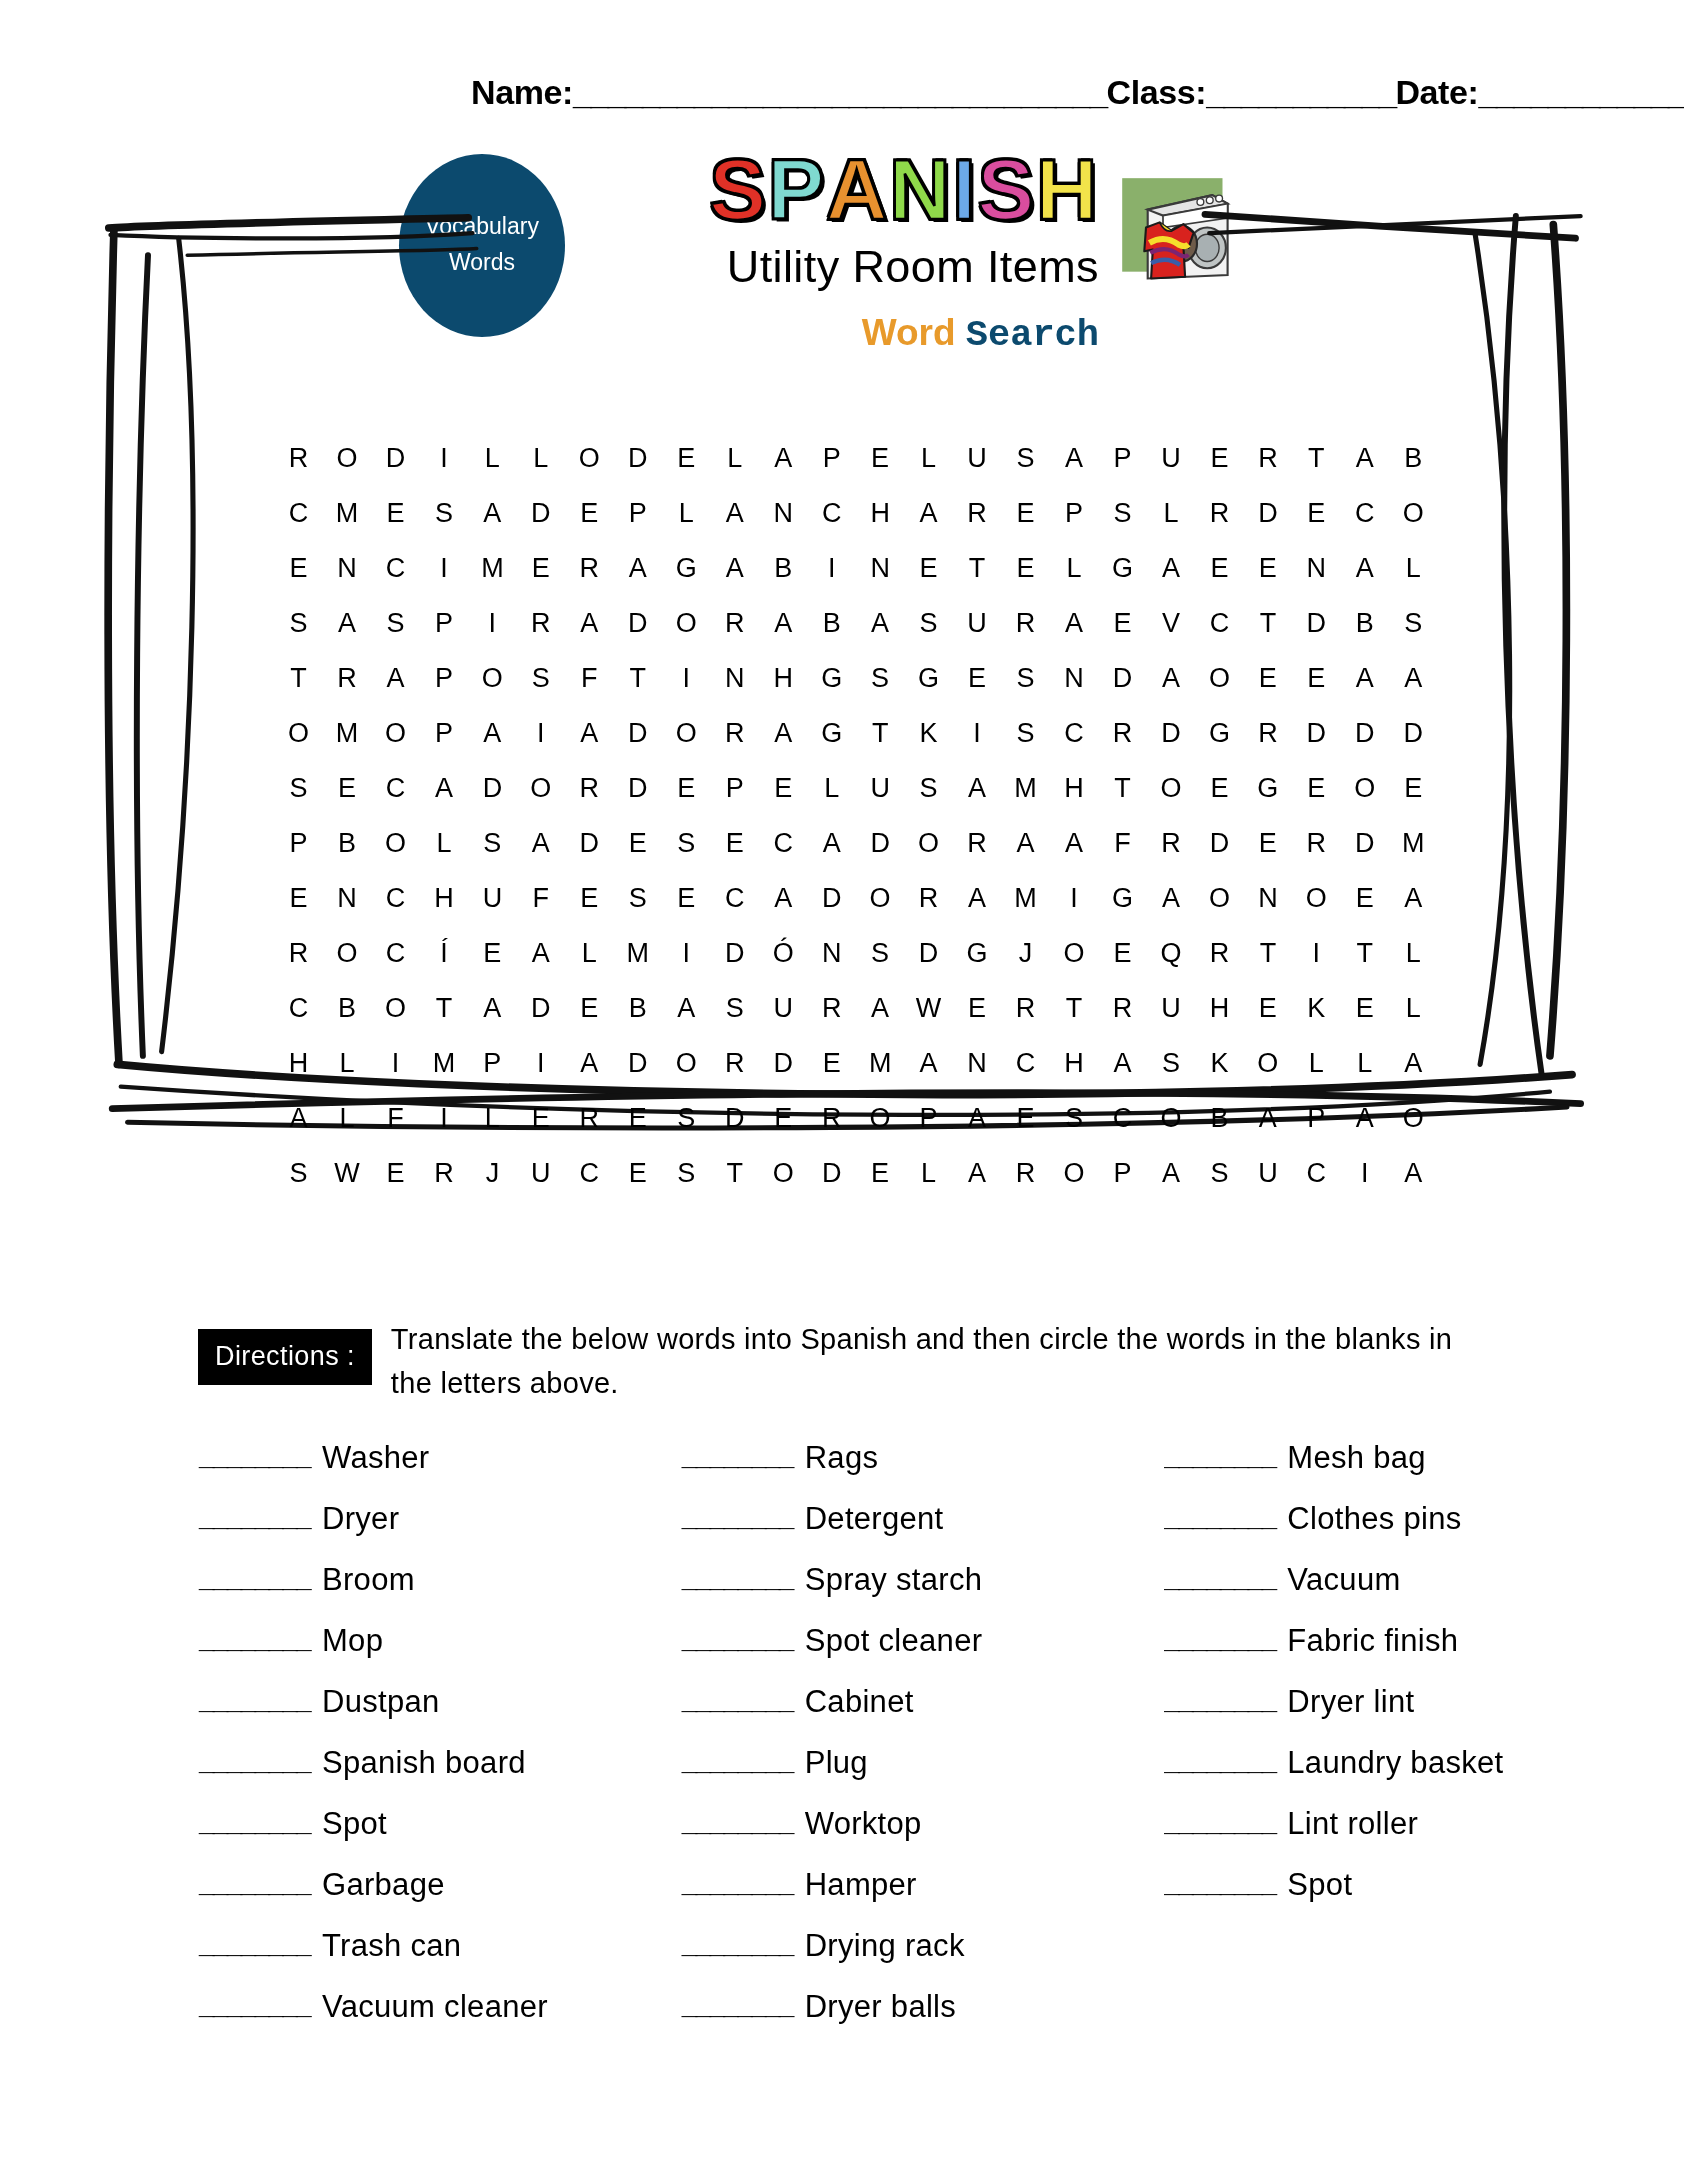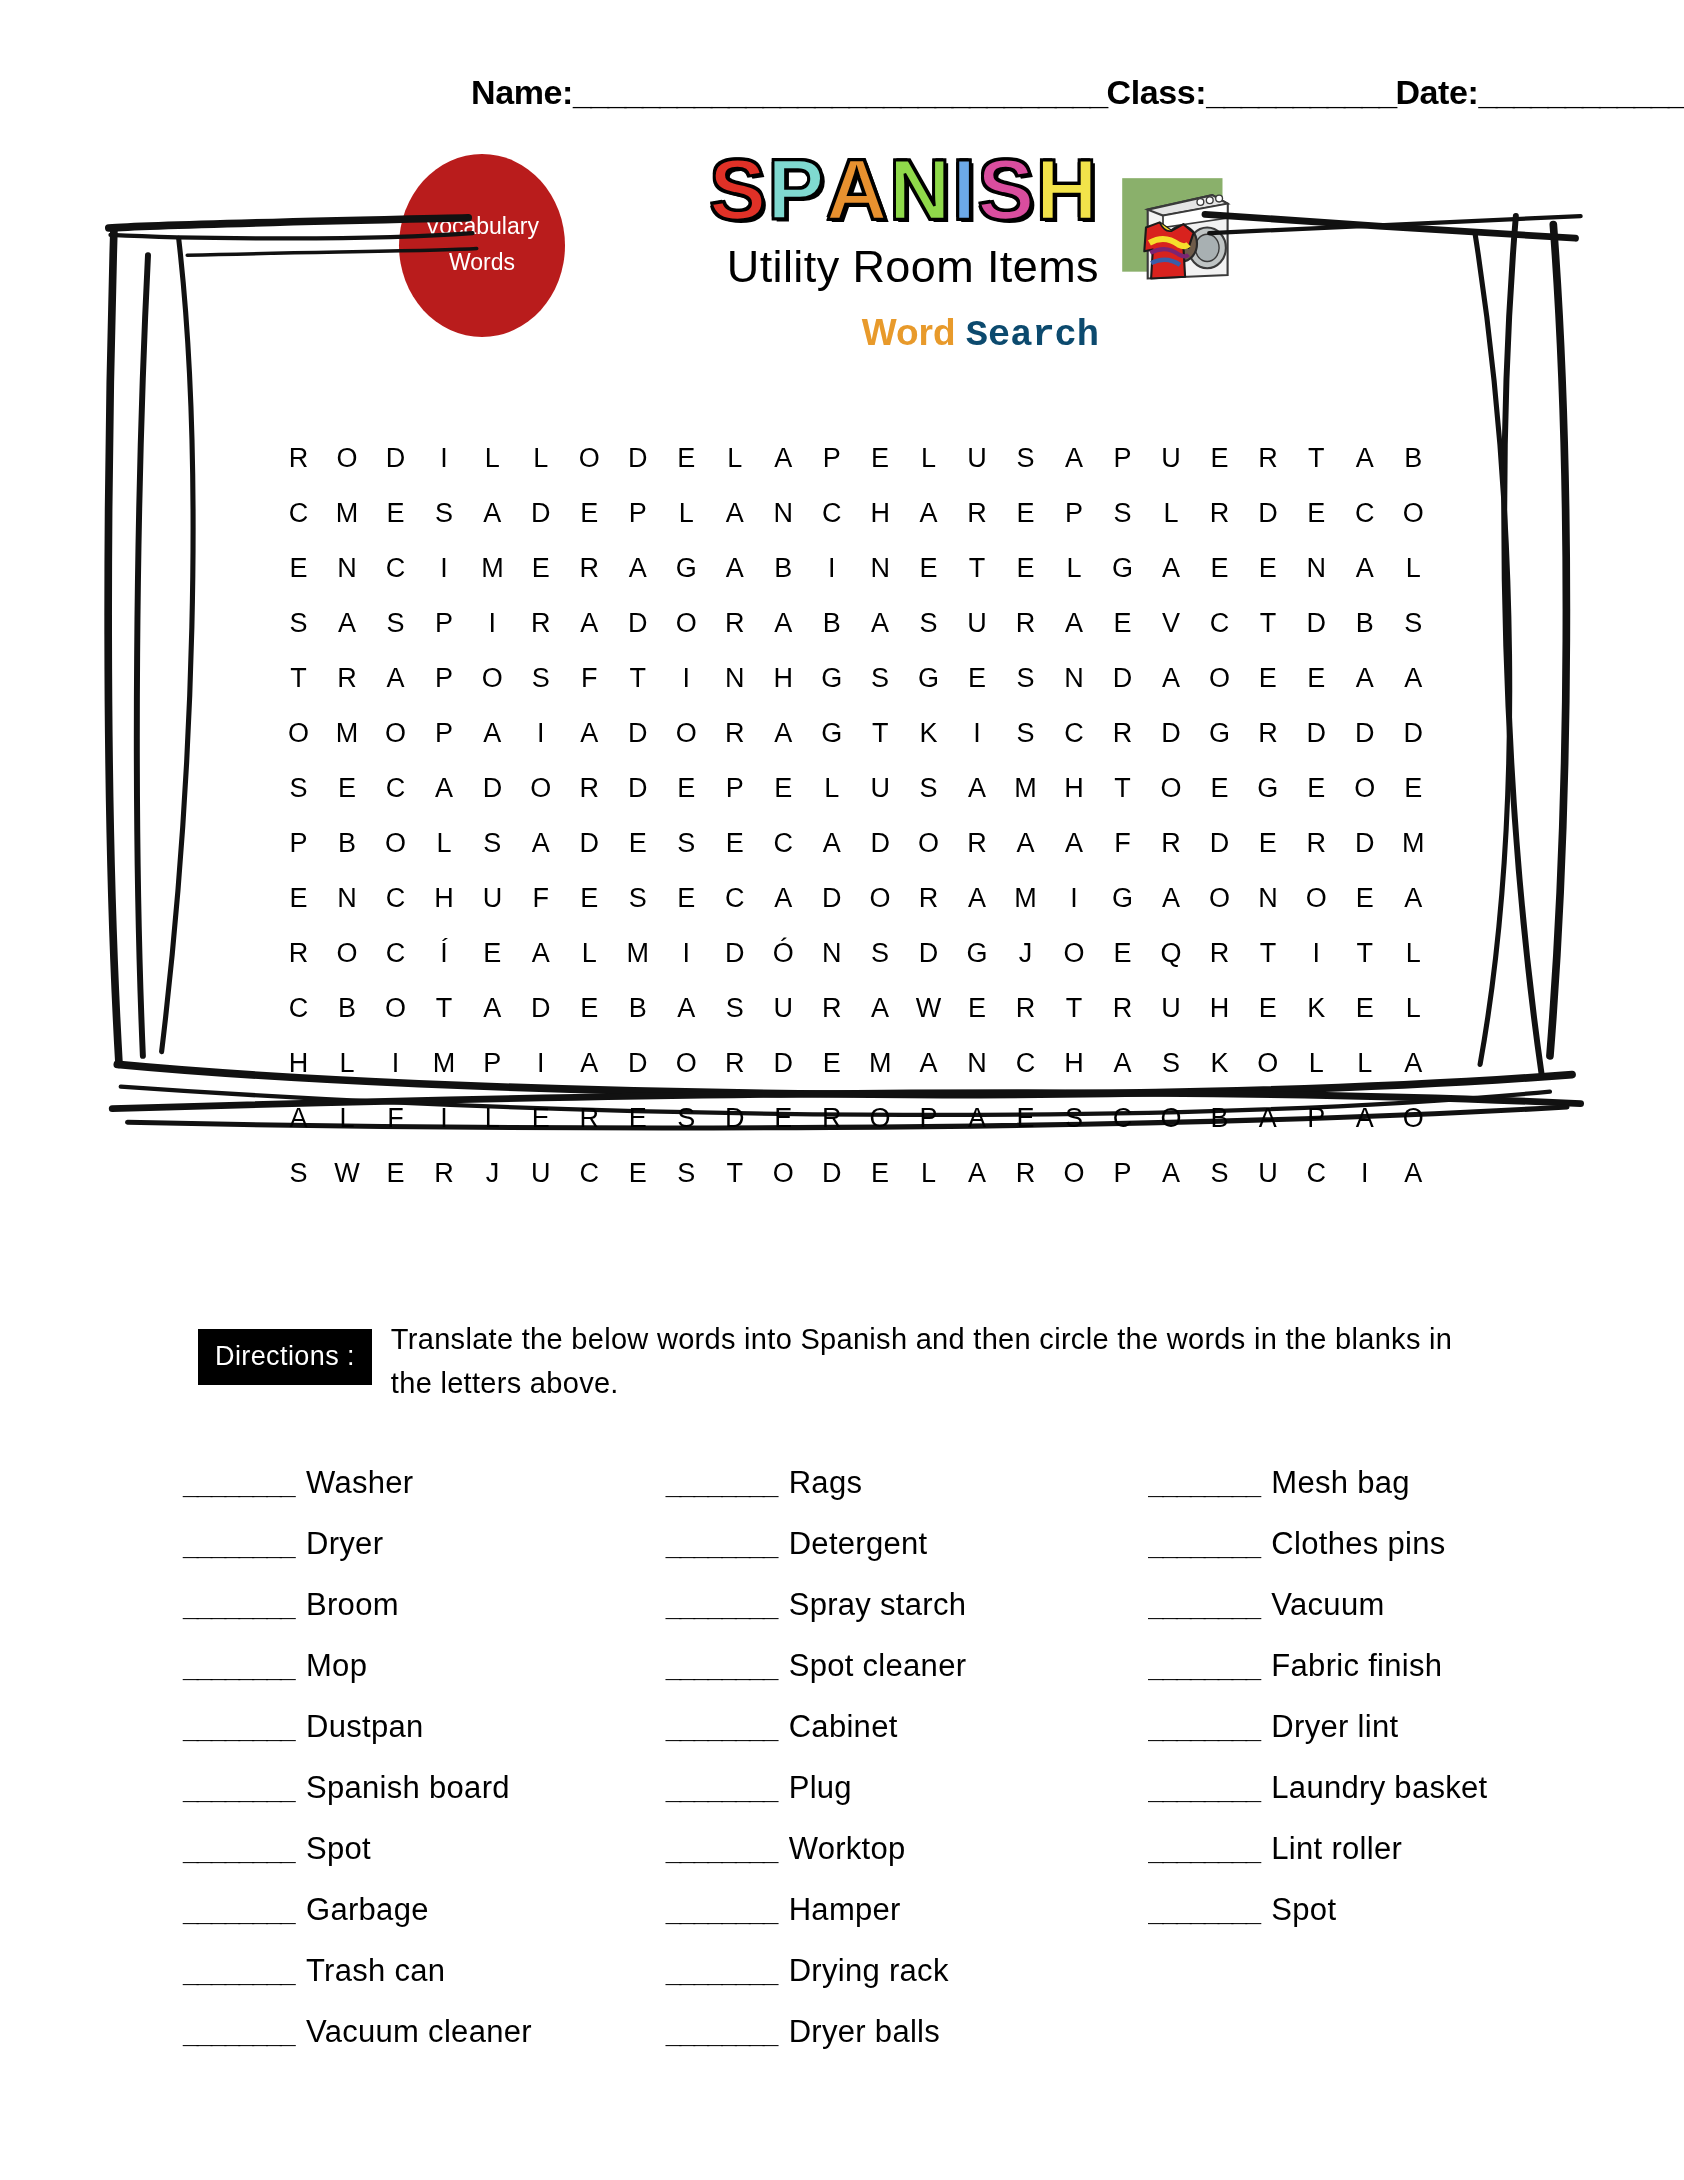--- a/index.html
+++ b/index.html
@@ -19,21 +19,21 @@
   }
   .namebar .lbl { font-weight:700; }
   .namebar .dash { letter-spacing:-1.7px; font-weight:700; }
 
   
   .header { position:absolute; left:0; top:145px; width:100%; height:273px; }
 
   .vocab-oval {
     position:absolute; left:399px; top:8.5px;
     width:166px; height:183px; border-radius:50%;
-    background:#b91c1c; color:#fff;
+    background:#0c4a6e; color:#fff;
     display:flex; flex-direction:column; justify-content:center; align-items:center;
     font-size:23px; line-height:1.55; font-weight:400;
   }
 
   .title-stack { position:absolute; left:588px; top:0px; width:511px; text-align:right; }
 
   .spanish {
     font-size:85px; font-weight:700; letter-spacing:1.7px;
     line-height:1.05; white-space:nowrap;
   }
@@ -68,21 +68,21 @@
   .directions { position:absolute; left:198px; top:1308px; width:1278px; display:flex; gap:19px; align-items:center; }
   .dir-badge {
     background:#000; color:#fff; font-size:27px; font-weight:400;
     padding:12px 17px 13.6px 17px; white-space:nowrap; letter-spacing:0.4px;
   }
   .dir-text { font-size:29px; line-height:1.55; padding-top:8.5px; letter-spacing:0.3px; }
 
   
   .wordlist { position:absolute; left:183px; top:1440px; width:1448px; display:flex; }
   .wl-col { width:483px; }
-  .wl-item { display:flex; align-items:flex-end; height:61px; font-size:31px; letter-spacing:0.3px; }
+  .wl-item { display:flex; align-items:flex-start; height:61px; font-size:31px; letter-spacing:0.3px;margin-left:16px; }
   .wl-blank { font-weight:700; letter-spacing:-1.7px; font-size:28px; margin-right:12px; white-space:nowrap; }
   .wl-label { white-space:nowrap; }
 </style>
 </head>
 <body>
 
 <div class="namebar">
   <span class="lbl">Name:</span>
     <span class="dash">_______________________________</span>
     <span class="lbl">Class:</span>

